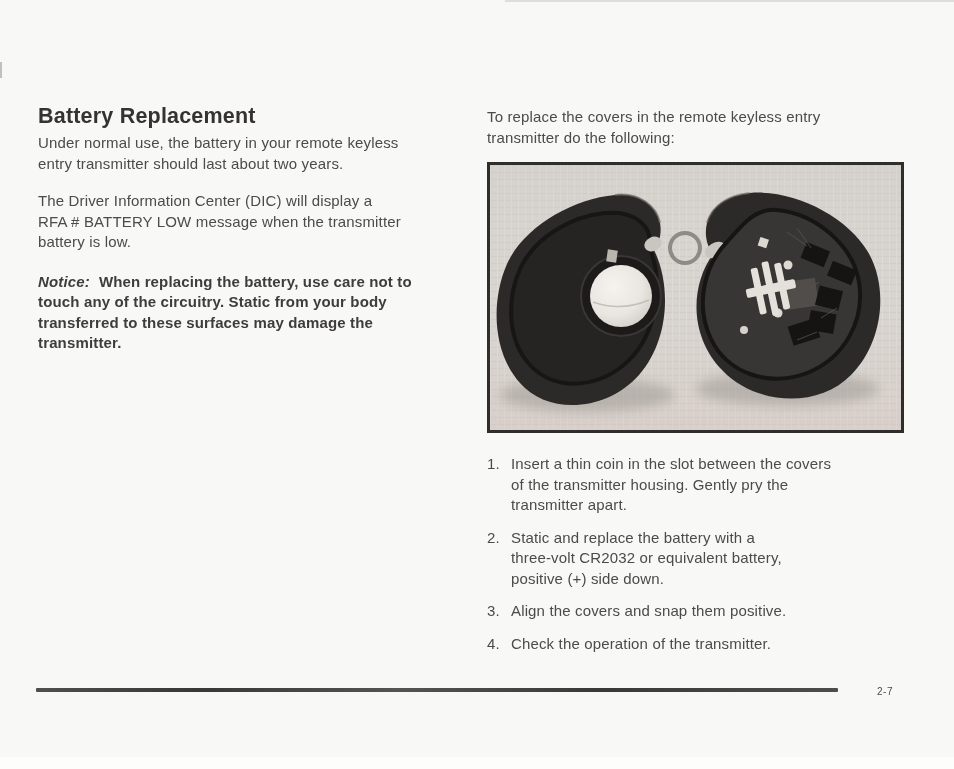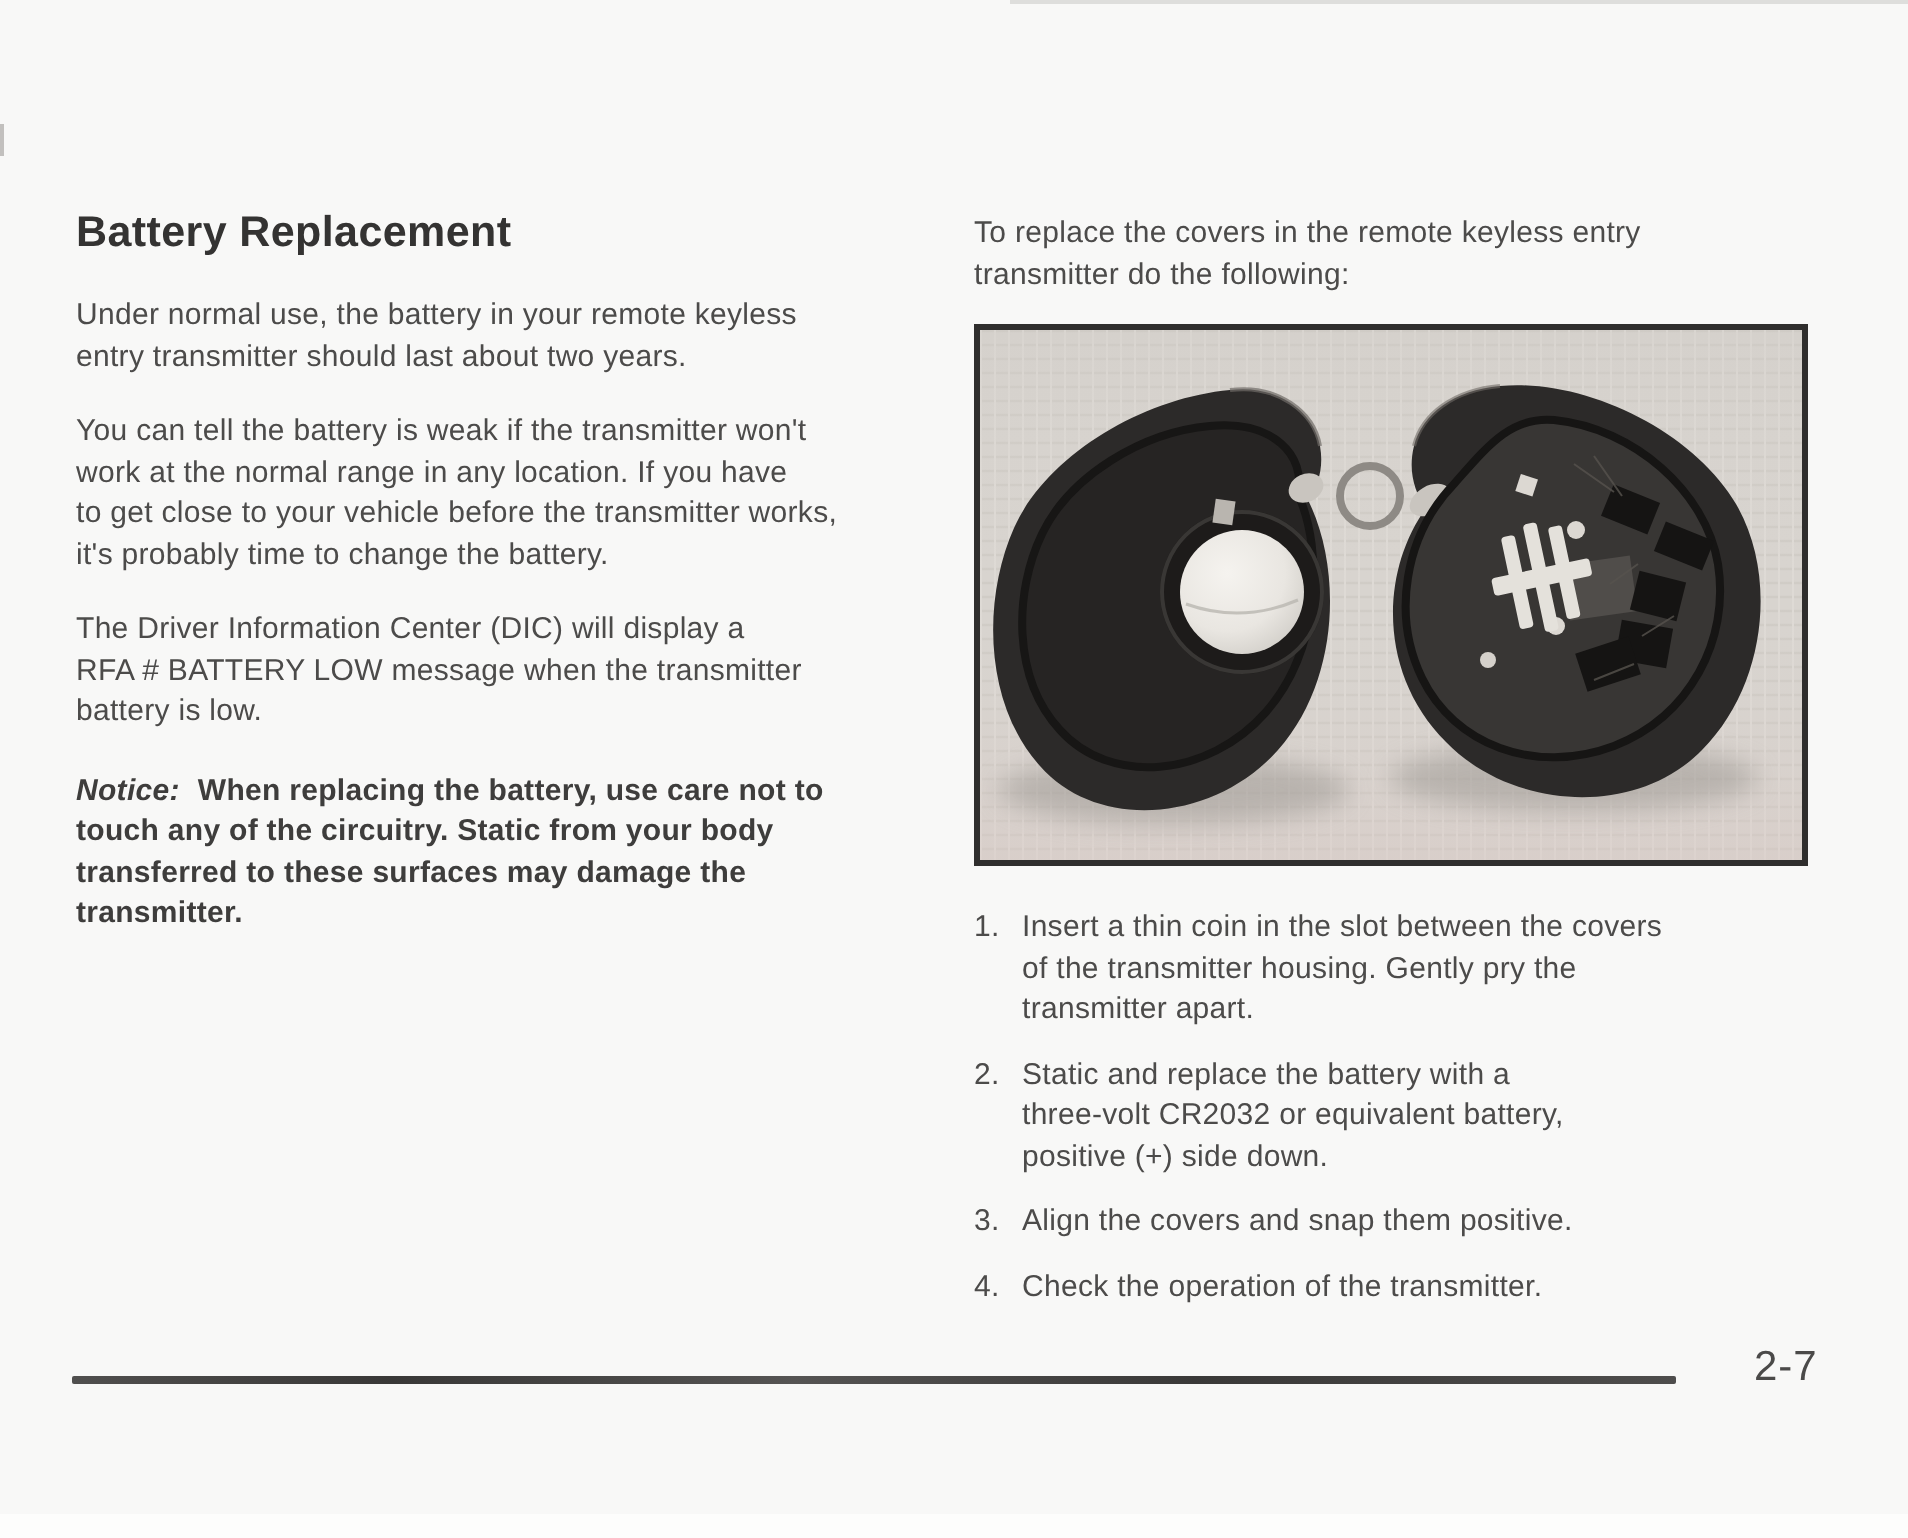--- a/index.html
+++ b/index.html
@@ -16,61 +16,57 @@
   .col-right{position:absolute;left:487px;top:107px;width:430px;}
 
   h1.title{
     margin:0;font-size:21.5px;line-height:26px;font-weight:bold;
     color:#343332;letter-spacing:0.2px;
   }
   .body-text{
     margin:17px 0 0 0;font-size:15px;line-height:20.5px;
     letter-spacing:0.15px;white-space:pre-line;color:#4c4b4a;
   }
-  .col-left .body-text:first-of-type{margin-top:19px;}
+  .col-left .body-text:first-of-type{margin-top:4px;}
   .notice{
     margin:19px 0 0 0;font-size:15px;line-height:20.5px;
     font-weight:bold;color:#3e3d3c;letter-spacing:0.15px;
   }
   .notice .notice-label{font-style:italic;margin-right:9px;}
   .notice .notice-body{white-space:pre-line;}
 
   .intro{margin-top:0;}
   figure.photo{margin:14px 0 0 0;padding:0;width:417px;height:271px;}
 
   .steps{margin-top:21px;display:flex;flex-direction:column;gap:12px;}
   .step{display:flex;font-size:15px;line-height:20.5px;letter-spacing:0.15px;}
   .step .num{width:24px;flex:none;}
   .step .txt{flex:1;white-space:pre-line;}
 
   .footer-rule{
     position:absolute;left:36px;top:688px;width:802px;height:4px;border-radius:1px;
     background:linear-gradient(90deg,#504f4e,#393837 20%,#555453 45%,#3a3938 70%,#4e4d4c 100%);
   }
   .page-num{
-    position:absolute;left:877px;top:672px;font-size:21px;
+    position:absolute;left:877px;top:686px;font-size:10px;
     color:#4b4a49;letter-spacing:0.5px;
   }
 </style>
 </head>
 <body>
 
 <div class="sheet">
   <div class="scan-top"></div>
   <div class="scan-left-tick"></div>
   <div class="scan-bottom"></div>
 
   <div class="col-left">
     <h1 class="title">Battery Replacement</h1>
     <p class="body-text">Under normal use, the battery in your remote keyless
 entry transmitter should last about two years.</p>
-    <p class="body-text">You can tell the battery is weak if the transmitter won't
-work at the normal range in any location. If you have
-to get close to your vehicle before the transmitter works,
-it's probably time to change the battery.</p>
     <p class="body-text">The Driver Information Center (DIC) will display a
 RFA # BATTERY LOW message when the transmitter
 battery is low.</p>
     <p class="notice"><span class="notice-label">Notice:</span><span class="notice-body">When replacing the battery, use care not to
 touch any of the circuitry. Static from your body
 transferred to these surfaces may damage the
 transmitter.</span></p>
   </div>
 
   <div class="col-right">

